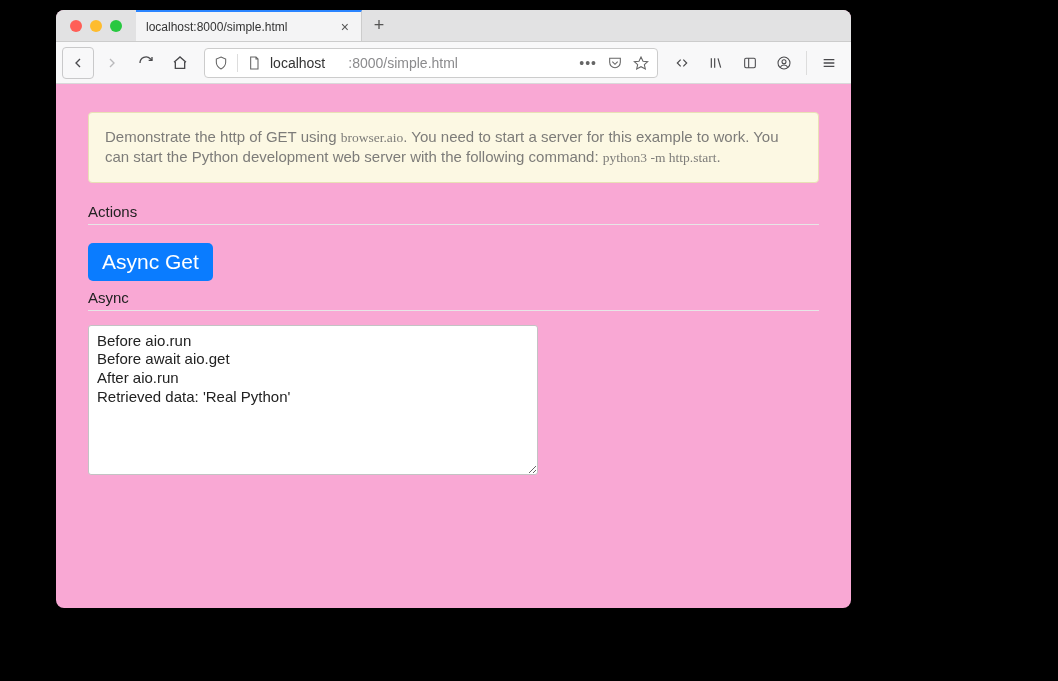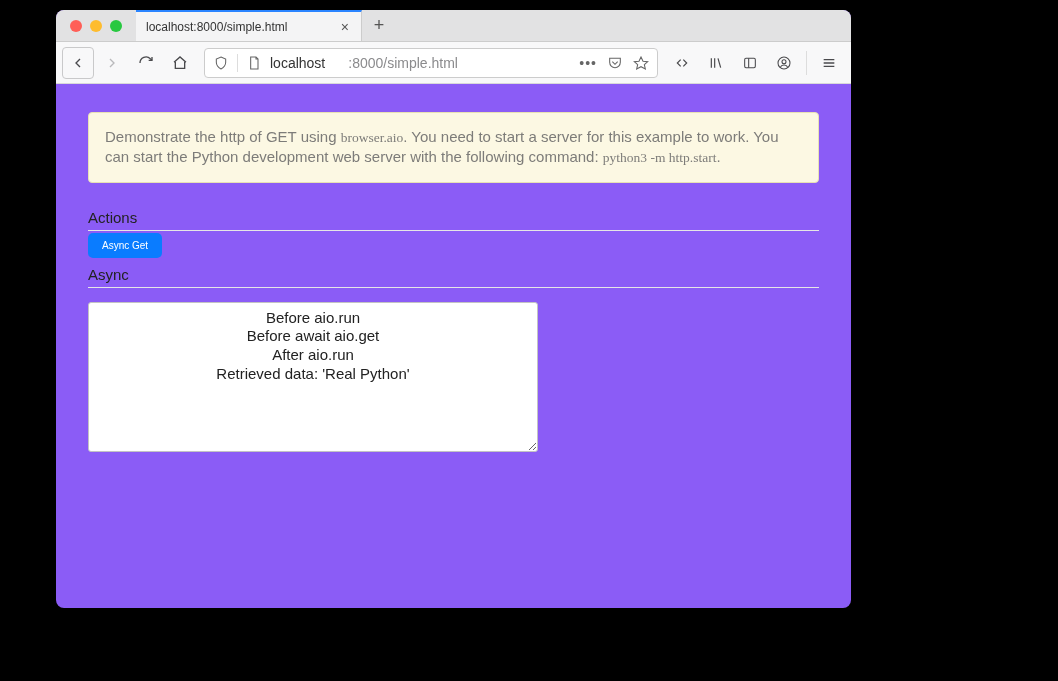--- a/index.html
+++ b/index.html
@@ -7,21 +7,21 @@
   body {
     background:#000;
     width:1058px; height:681px;
     font-family:-apple-system, BlinkMacSystemFont, "Segoe UI", Helvetica, Arial, sans-serif;
     position:relative;
   }
   .window {
     position:absolute;
     left:56px; top:10px;
     width:795px; height:598px;
-    background:#8b5cf6;
+    background:#f9a8d4;
     border-radius:8px;
     overflow:hidden;
     box-shadow:0 10px 40px rgba(0,0,0,0.5);
   }
   
   .tabbar {
     height:32px;
     background:#e2e2e3;
     display:flex;
     align-items:stretch;
@@ -103,56 +103,55 @@
     font-size:15px;
     color:#7d7c79;
     line-height:1.35;
   }
   .banner code {
     font-family:Liberation Serif, serif;
     font-size:13.5px;
     color:#7d7c79;
   }
   .section-label {
-    margin-top:26px;
+    margin-top:20px;
     font-size:15px;
     color:#222;
     border-bottom:1px solid #e6e6e6;
     padding-bottom:4px;
   }
   .btn {
     display:inline-block;
-    margin-top:2px;
+    margin-top:18px;
     background:#0a7cff;
     color:#fff;
     border:none;
     border-radius:5px;
     padding:7px 14px;
-    font-size:10px;
+    font-size:21px;
     cursor:pointer;
   }
   .logs-label {
     margin-top:8px;
     font-size:15px;
     border-bottom:1px solid #e6e6e6;
     padding-bottom:4px;
   }
   textarea.logs {
     margin-top:14px;
     width:450px; height:150px;
     border:1px solid #c3c3c4;
     border-radius:3px;
     padding:6px 8px;
     font-family:-apple-system, BlinkMacSystemFont, "Segoe UI", Helvetica, Arial, sans-serif;
     font-size:15px;
     line-height:1.25;
     resize:both;
     background:#fff;
     color:#222;
-    text-align:center;
   }
   svg { display:block; }
 </style>
 </head>
 <body>
 
 <div class="window">
 
   <div class="tabbar">
     <div class="traffic">

